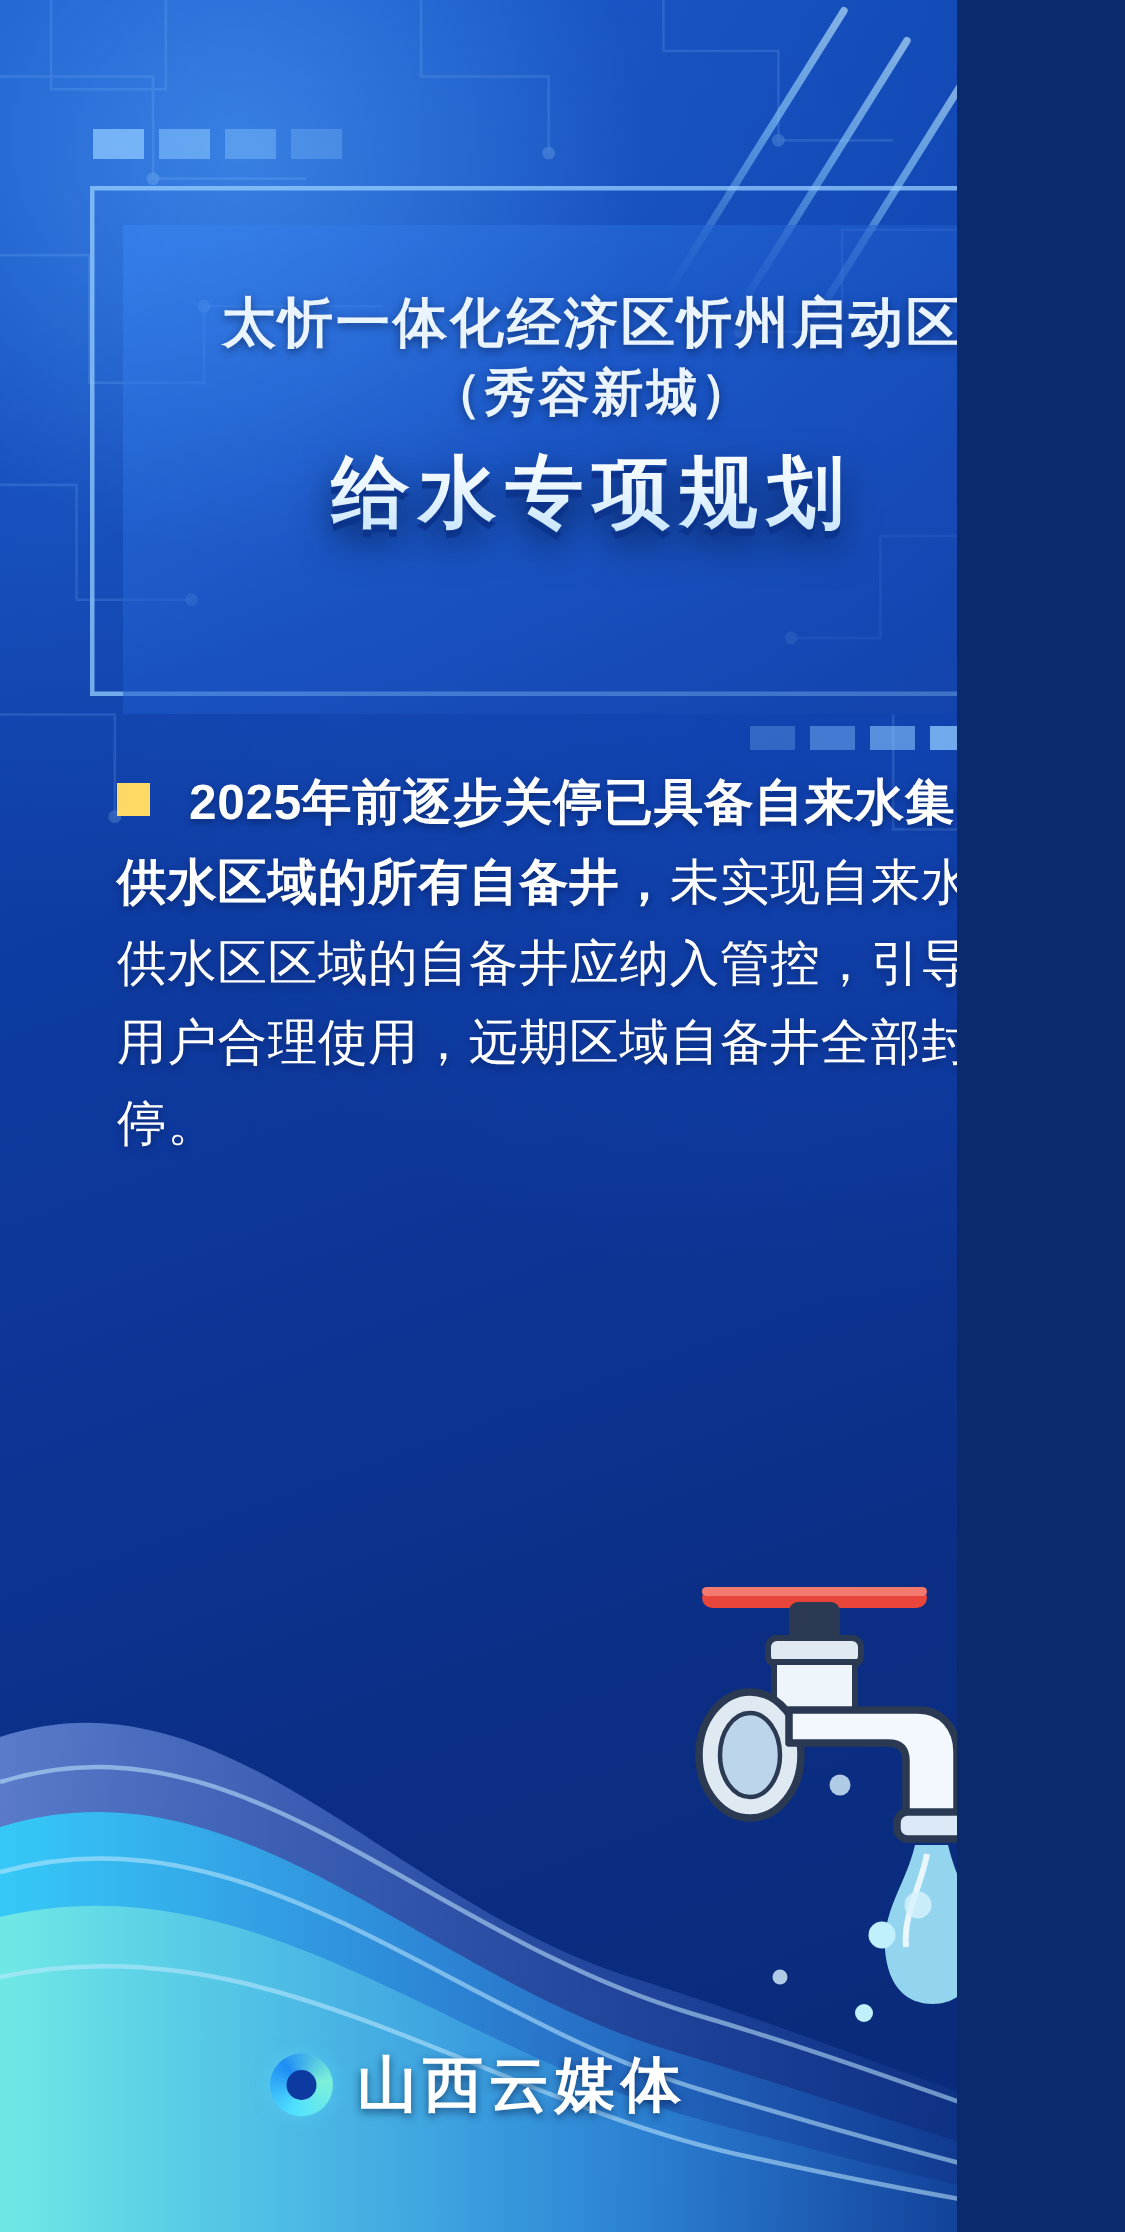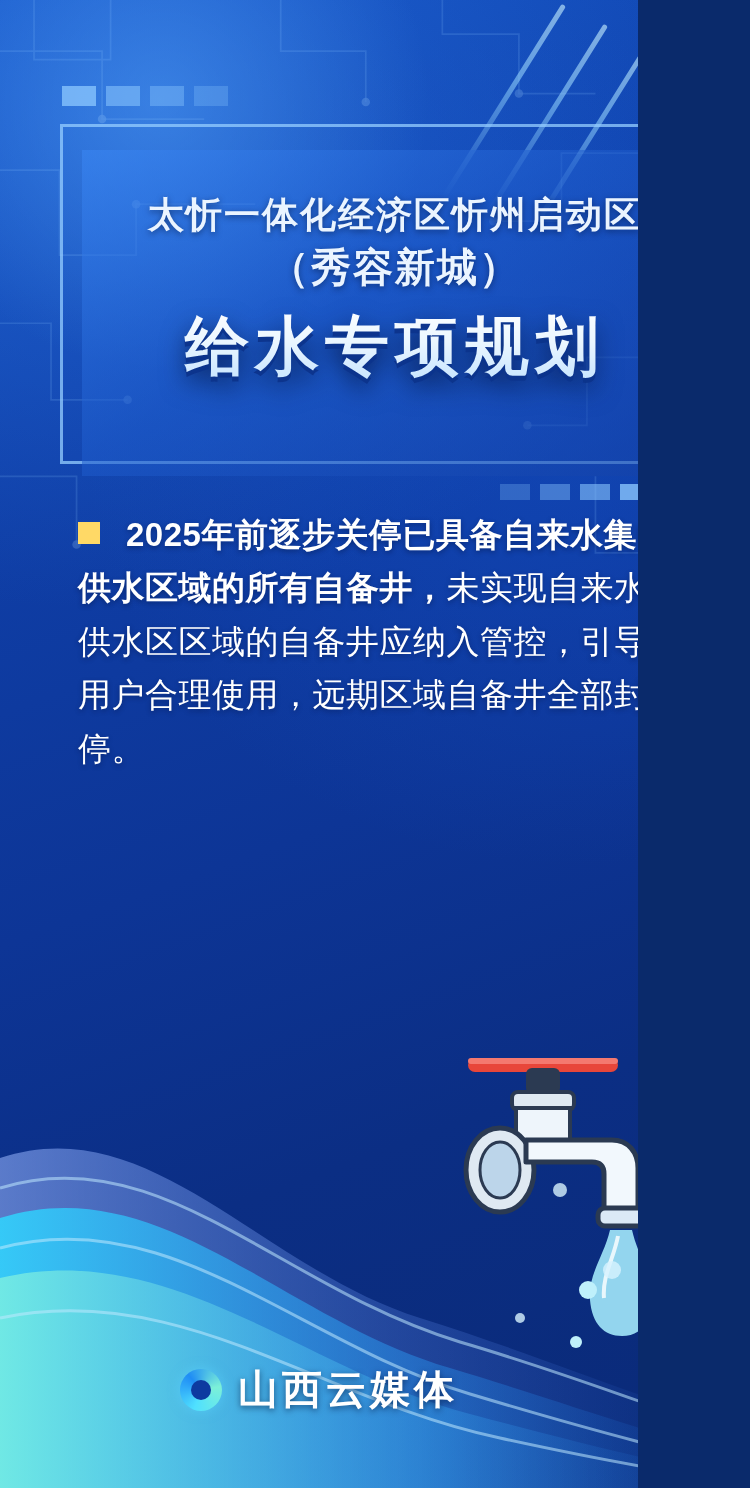--- a/index.html
+++ b/index.html
@@ -87,24 +87,24 @@
     padding-top: 42px;
     text-align: center;
   }
   .title-line1, .title-line2 {
     color: #eaf4ff;
     font-weight: bold;
     letter-spacing: 2px;
     text-shadow: 0 2px 6px rgba(0,20,60,.55);
   }
   .title-line1 { font-size: 36px; line-height: 1.25; }
-  .title-line2 { font-size: 40px; line-height: 1.5; }
+  .title-line2 { font-size: 34px; line-height: 1.5; }
   .title-main {
     margin-top: 6px;
-    font-size: 64px;
+    font-size: 52px;
     font-weight: bold;
     letter-spacing: 6px;
     color: #fdfdfd;
     background: linear-gradient(180deg, #ffffff 0%, #eaf6ff 45%, #bfe1ff 100%);
     -webkit-background-clip: text;
     background-clip: text;
     -webkit-text-fill-color: transparent;
     text-shadow: 0 0 0 rgba(0,0,0,0);
     filter: drop-shadow(0 5px 0 rgba(12,52,140,.95)) drop-shadow(0 8px 12px rgba(2,18,60,.6));
   }

